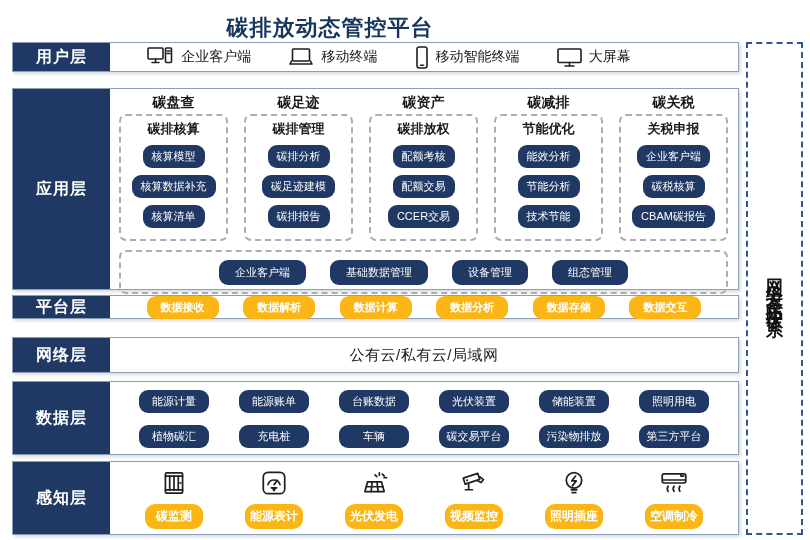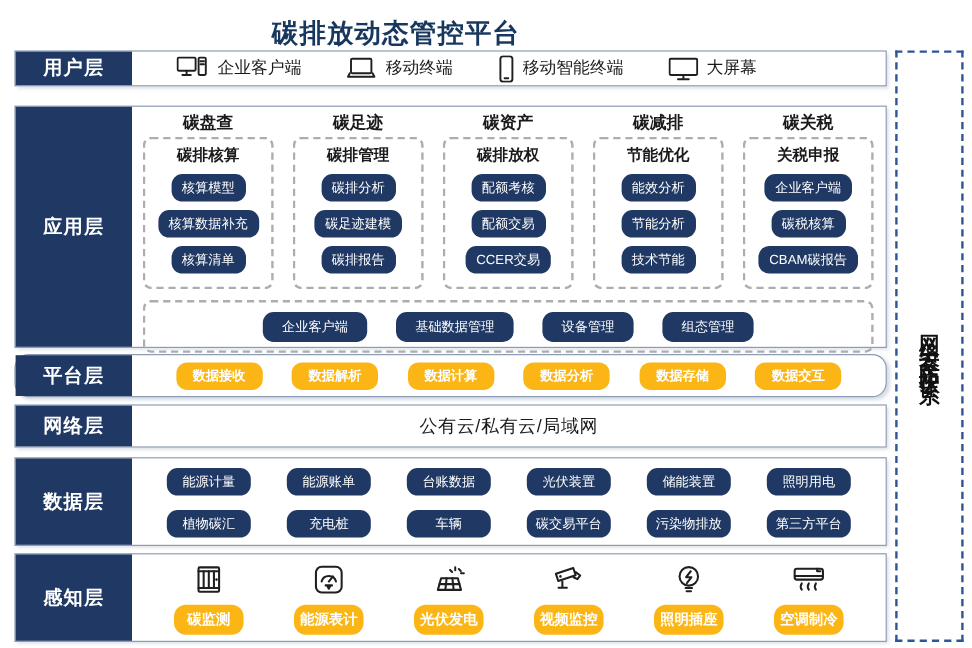--- a/index.html
+++ b/index.html
@@ -198,21 +198,21 @@
     </div>
     <div class="common-box">
       <div class="navy-btn">企业客户端</div>
       <div class="navy-btn">基础数据管理</div>
       <div class="navy-btn">设备管理</div>
       <div class="navy-btn">组态管理</div>
     </div>
   </div>
 </div>
 
-<div class="layer-row" style="top:295px;height:36px;border-radius:12px;">
+<div class="layer-row" style="top:295px;height:24px;">
   <div class="layer-label">平台层</div>
   <div class="layer-content platform-content">
     <div class="orange-btn">数据接收</div>
     <div class="orange-btn">数据解析</div>
     <div class="orange-btn">数据计算</div>
     <div class="orange-btn">数据分析</div>
     <div class="orange-btn">数据存储</div>
     <div class="orange-btn">数据交互</div>
   </div>
 </div>

